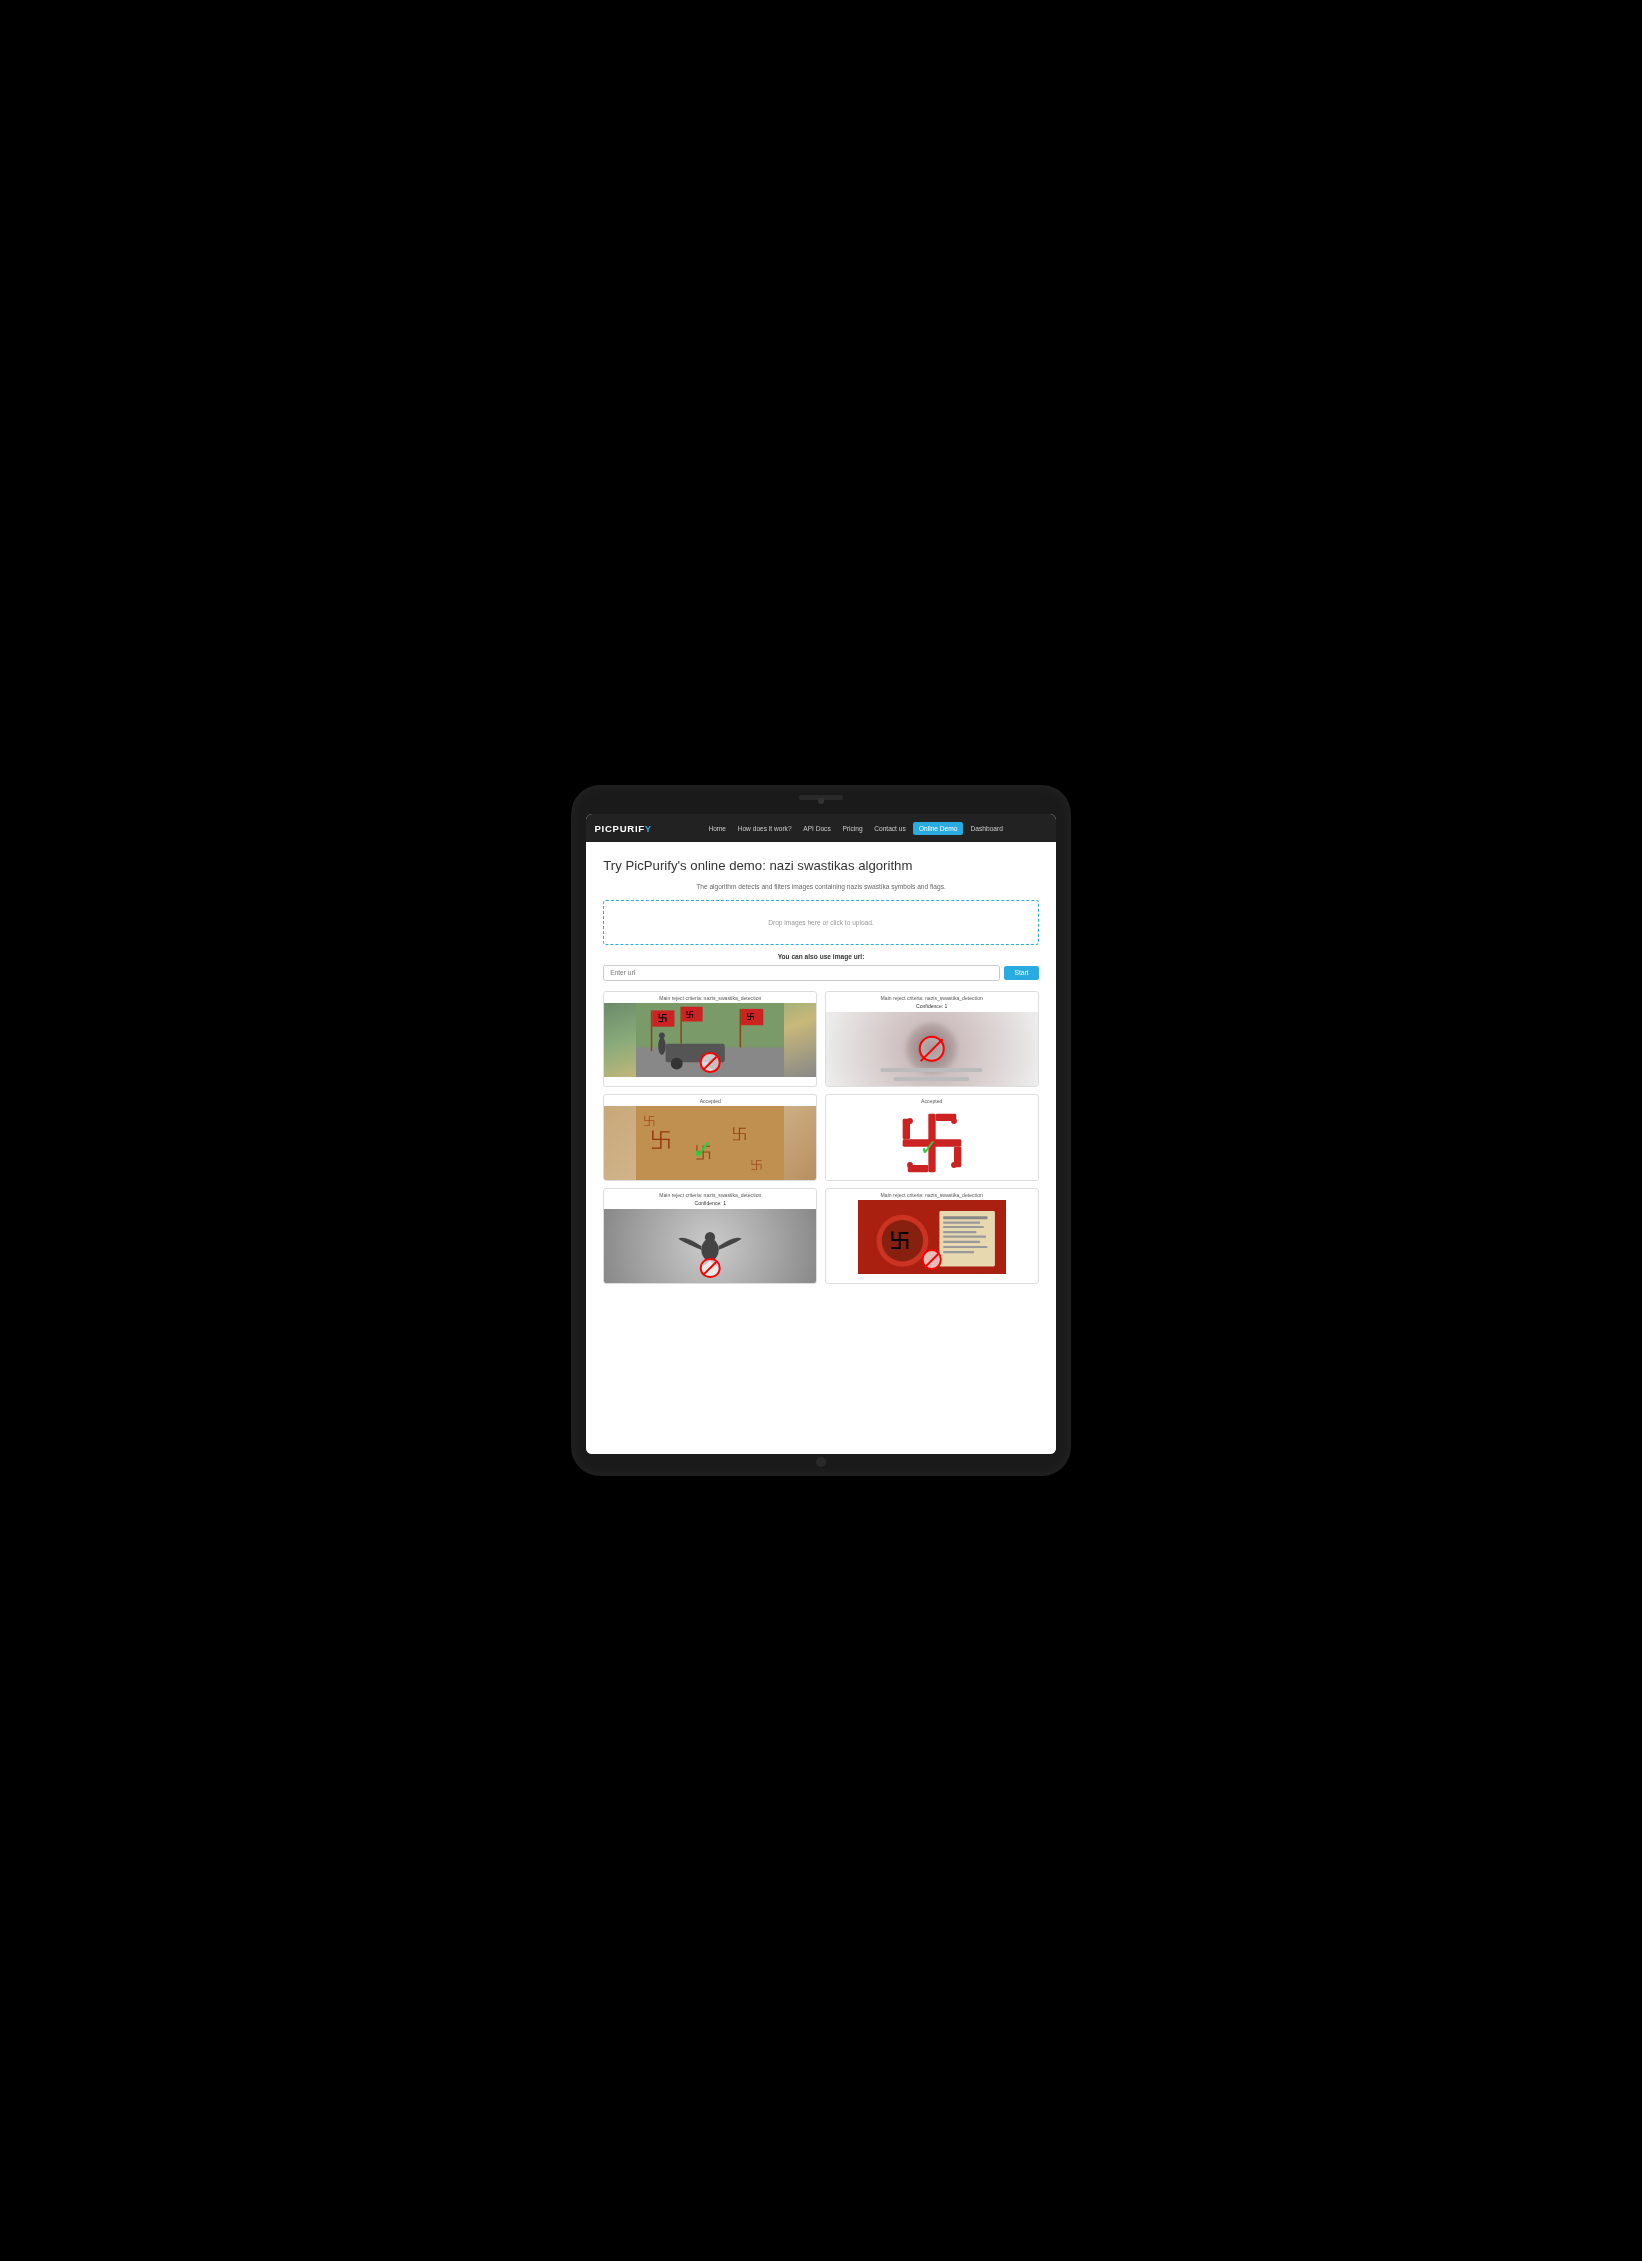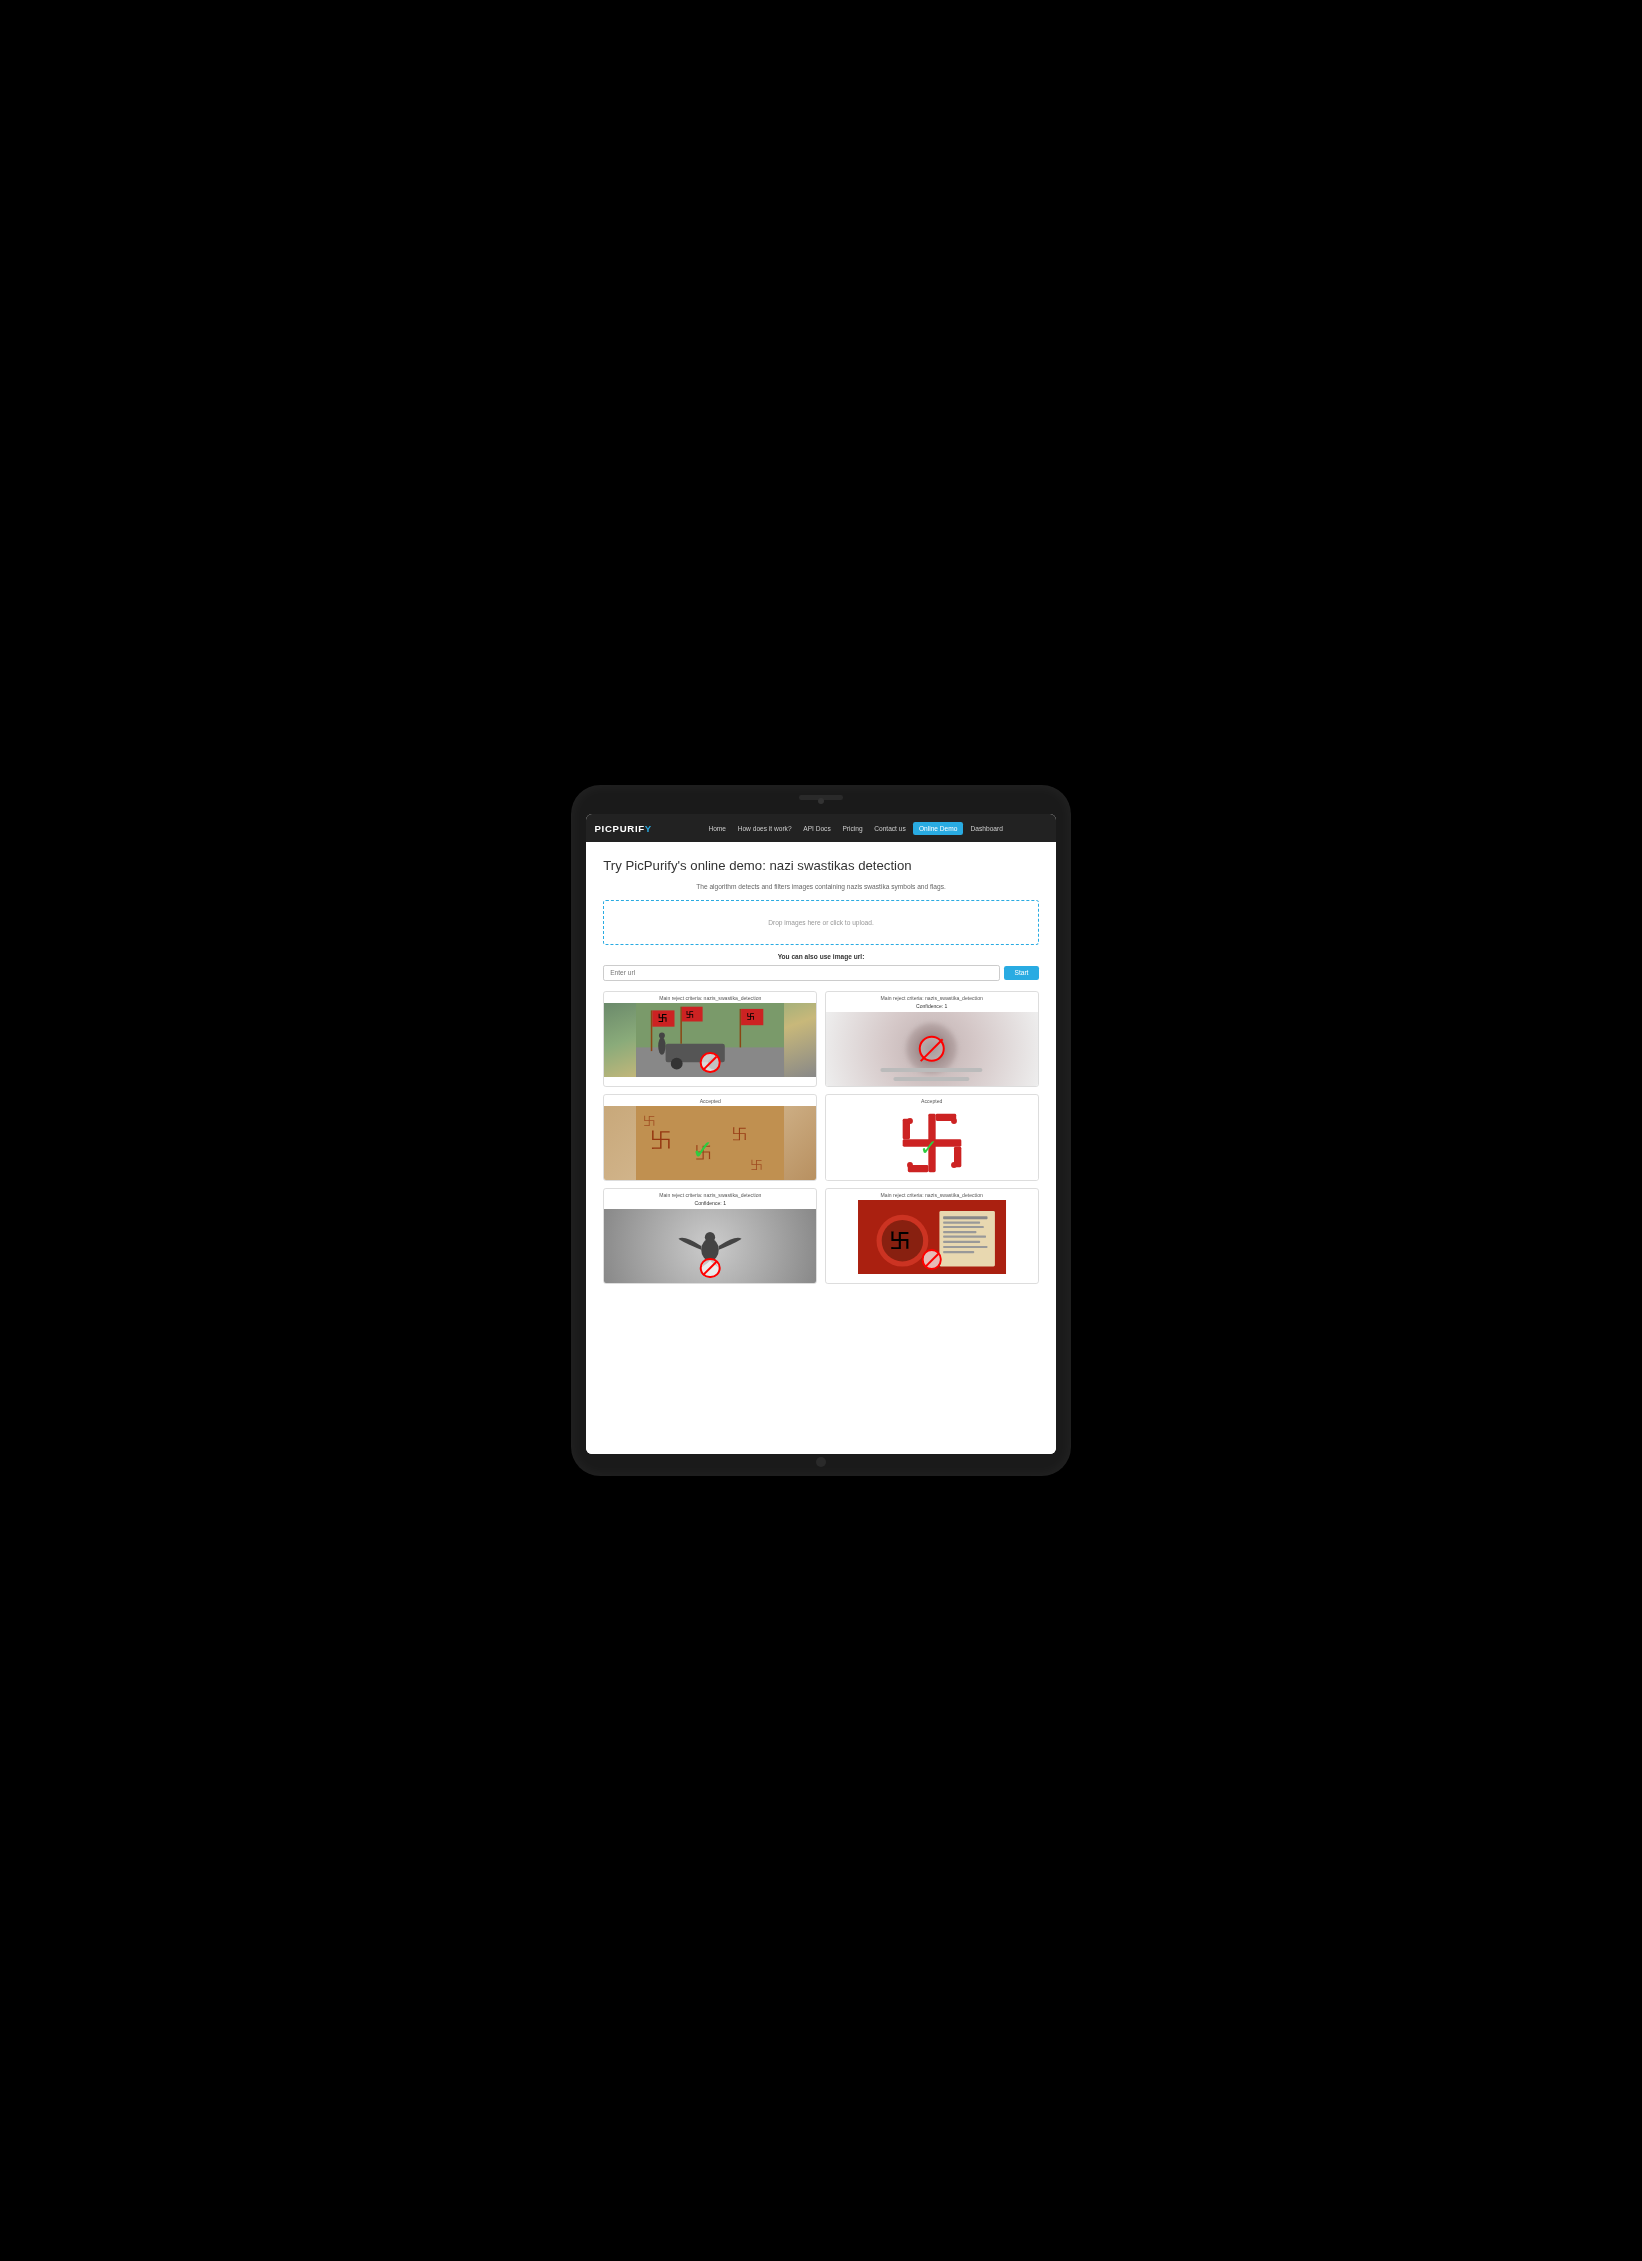--- a/index.html
+++ b/index.html
@@ -305,21 +305,21 @@
         <a class="nav-link">How does it work?</a>
         <a class="nav-link">API Docs</a>
         <a class="nav-link">Pricing</a>
         <a class="nav-link">Contact us</a>
         <a class="nav-link active">Online Demo</a>
         <a class="nav-link">Dashboard</a>
       </div>
     </nav>
 
     <div class="main-content">
-      <h1 class="page-title">Try PicPurify's online demo: nazi swastikas detection</h1>
+      <h1 class="page-title">Try PicPurify's online demo: nazi swastikas algorithm</h1>
       <p class="subtitle">The algorithm detects and filters images containing nazis swastika symbols and flags.</p>
 
       <div class="upload-zone">
         <span class="upload-zone-text">Drop images here or click to upload.</span>
       </div>
 
       <div class="url-section-wrapper">
         <span class="url-label">You can also use image url:</span>
         <div class="url-row">
           <input class="url-input" type="text" placeholder="Enter url" style="">

